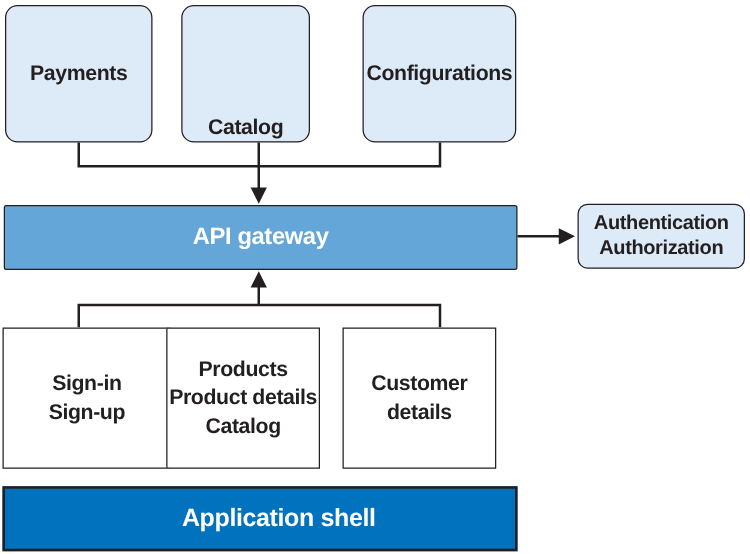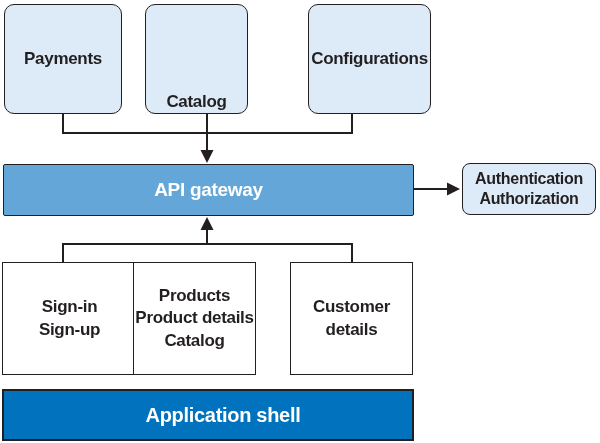--- a/index.html
+++ b/index.html
@@ -35,21 +35,21 @@
   }
   .service{
     background:var(--light-blue);
     border:1.6px solid var(--line);
     border-radius:10px;
     font-size:17px;
     top:4px;height:110px;
   }
   .svc-payments{left:4px;width:118px;}
   .svc-catalog{left:145px;width:103px;justify-content:flex-end;}
-  .svc-configurations{left:308px;width:123px;}
+  .svc-configurations{left:290px;width:123px;}
   .gateway{
     left:3px;top:164px;width:411px;height:52px;
     background:var(--mid-blue);
     border:1.6px solid var(--line);
     border-radius:2px;
     color:var(--text-light);
     font-size:19px;
   }
   .auth{
     left:462px;top:163px;width:134px;height:52px;
@@ -61,21 +61,21 @@
   }
   .mfe{
     background:#ffffff;
     border:1.4px solid var(--line);
     border-radius:0;
     font-size:17px;
     top:262px;height:113px;
   }
   .mfe-signin{left:2px;width:135px;}
   .mfe-products{left:133px;width:123px;}
-  .mfe-support{left:290px;width:123px;}
+  .mfe-support{left:274px;width:123px;}
   .shell{
     left:2px;top:389px;width:412px;height:52px;
     background:var(--dark-blue);
     border:2px solid var(--line);
     color:var(--text-light);
     font-size:20px;
     padding-left:30px;
   }
 </style>
 </head>

